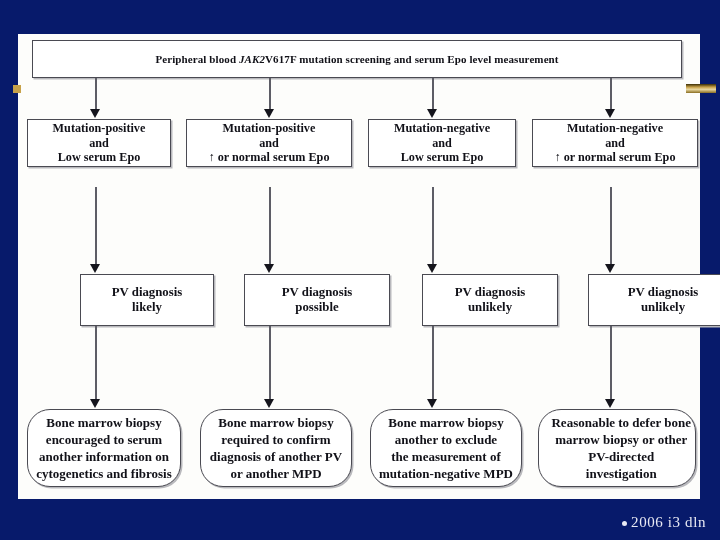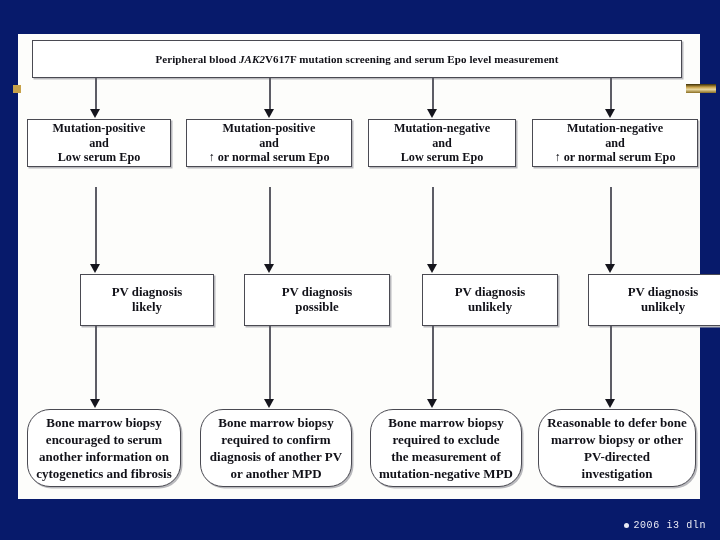--- a/index.html
+++ b/index.html
@@ -107,21 +107,21 @@
 
   
   .row3.c1 { left: 14px; width: 134px; }
   .row3.c2 { left: 178px; width: 146px; }
   .row3.c3 { left: 356px; width: 136px; }
   .row3.c4 { left: 522px; width: 150px; }
 
   .row4.c1 { left: 9px;   width: 154px; }
   .row4.c2 { left: 182px; width: 152px; }
   .row4.c3 { left: 352px; width: 152px; }
-  .row4.c4 { left: 520px; width: 158px; }
+  .row4.c4 { left: 520px; width: 158px; justify-content: flex-end; }
 
   .u { }
 
   
   .arrow {
     position: absolute;
     width: 11px;
   }
   .arrow .stem {
     position: absolute;
@@ -156,22 +156,22 @@
   .x2 { left: 246px; }
   .x3 { left: 409px; }
   .x4 { left: 587px; }
 
   
   .copyright {
     position: absolute;
     right: 14px;
     bottom: 9px;
     color: #e9eaf4;
-    font-family: Liberation Mono, monospace;
-    font-size: 10px;
+    font-family: Liberation Serif, serif;
+    font-size: 15px;
     letter-spacing: 0.6px;
     white-space: nowrap;
     padding-left: 7px;
   }
   .copyright .dot {
     display: inline-block;
     width: 5px; height: 5px;
     background: #e9eaf4;
     border-radius: 50%;
     margin-right: 4px;
@@ -310,21 +310,21 @@
         <div>
           <div>Bone marrow biopsy</div>
           <div>required to confirm</div>
           <div>diagnosis of another PV</div>
           <div>or another MPD</div>
         </div>
       </div>
       <div class="box row4 c3">
         <div>
           <div>Bone marrow biopsy</div>
-          <div>required to exclude</div>
+          <div>another to exclude</div>
           <div>the measurement of</div>
           <div>mutation-negative MPD</div>
         </div>
       </div>
       <div class="box row4 c4">
         <div>
           <div>Reasonable to defer bone</div>
           <div>marrow biopsy or other</div>
           <div>PV-directed</div>
           <div>investigation</div>

